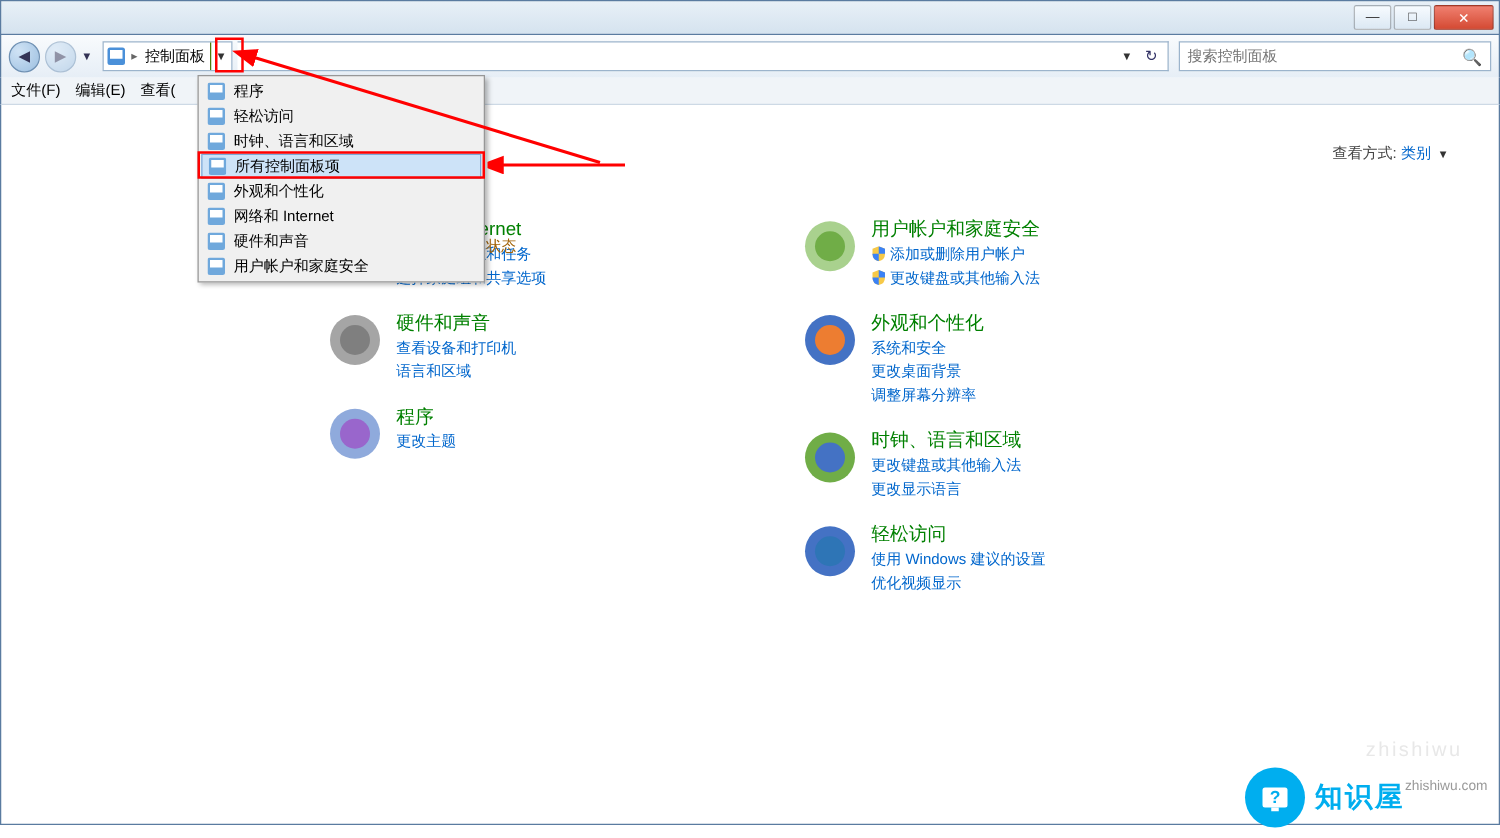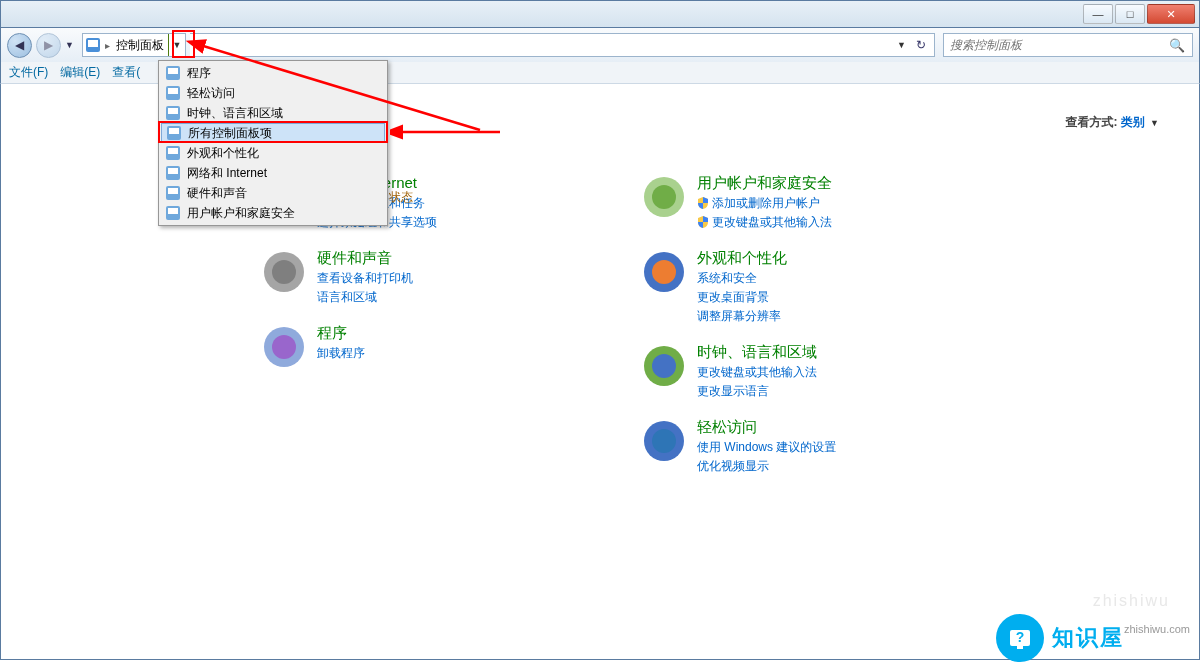--- a/index.html
+++ b/index.html
@@ -13,29 +13,29 @@
 
 .navbar { height: 34px; background: linear-gradient(#f9fbfd,#e6eef6); border-left:1px solid #5a7ba0; border-right:1px solid #5a7ba0; display:flex; align-items:center; padding:0 6px; gap:4px; position:relative; z-index:50; }
 .navbtn { width:25px; height:25px; border-radius:50%; background: radial-gradient(circle at 30% 30%, #d0e3f5, #9cbfe0); border:1px solid #6e90b3; display:flex; align-items:center; justify-content:center; color:#335; font-size:12px; }
 .addrwrap { flex: 0 1 auto; display:flex; align-items:center; border:1px solid #9cb4cc; background:#fff; height:24px; margin-left:4px; }
 .addricon { width:20px; height:22px; display:flex; align-items:center; justify-content:center; font-size:12px; }
 .addrtext { padding:0 4px; font-size:12px; border-right:1px solid #4d7c0f; height:100%; display:flex; align-items:center; }
 .dropdown-toggle { width:16px; height:22px; display:flex; align-items:center; justify-content:center; font-size:9px; color:#333; }
 .addrspacer { flex:1; height:24px; border:1px solid #9cb4cc; border-left:none; background:#fff; display:flex; align-items:center; justify-content:flex-end; padding-right:4px; }
 .refresh { font-size:12px; color:#336; padding:0 4px; }
 .searchbox { width:250px; height:24px; border:1px solid #9cb4cc; background:#fff; display:flex; align-items:center; padding:0 6px; margin-left:4px; }
-.searchbox input { border:none; outline:none; flex:1; font-size:12px; color:#888; font-style:italic; }
+.searchbox input { border:none; outline:none; flex:1; font-size:12px; color:#888; }
 .searchicon { color:#336; font-size:13px; }
 
 
-.menubar { height: 22px; background:#f0f4f8; border-left:1px solid #5a7ba0; border-right:1px solid #5a7ba0; border-bottom:1px solid #cdd9e5; display:flex; align-items:center; padding:0 8px; gap:12px; font-size:12px; color:#0369a1; }
+.menubar { height: 22px; background:#f0f4f8; border-left:1px solid #5a7ba0; border-right:1px solid #5a7ba0; border-bottom:1px solid #cdd9e5; display:flex; align-items:center; padding:0 8px; gap:12px; font-size:12px; color:#000000; }
 
 
 .content { position:absolute; top:84px; left:0; right:0; bottom:10px; border:1px solid #5a7ba0; border-top:none; background:#fff; padding:20px 40px; }
-.viewmode { position:absolute; top:30px; right:40px; font-size:12px;font-weight:bold; }
+.viewmode { position:absolute; top:30px; right:40px; font-size:12px; }
 .viewmode .lbl{ color:#444; }
 .viewmode .val{ color:#0066cc; }
 .viewmode .arr{ font-size:9px; color:#333; margin-left:2px; }
 
 .cats { display:flex; gap:60px; margin-top:70px; margin-left:220px; }
 .col { display:flex; flex-direction:column; gap:18px; width:320px; }
 .cat { display:flex; gap:10px; }
 .caticon { width:46px; height:46px; flex-shrink:0; }
 .catbody { display:flex; flex-direction:column; gap:1px; }
 .cattitle { color:#008000; font-size:15px; font-weight:normal; }
@@ -150,21 +150,21 @@
         <div class="cat">
           <div class="caticon">
             <svg width="46" height="46">
               <circle cx="23" cy="23" r="20" fill="#8faadc"></circle>
               <circle cx="23" cy="23" r="12" fill="#9966cc"></circle>
             </svg>
           </div>
           <div class="catbody">
             <div class="cattitle">程序</div>
             <div class="catlink">
-              <span>卸载程序</span>
+              <span>更改主题</span>
             </div>
           </div>
         </div>
       </div>
     <div class="col" id="col-right">
         <div class="cat">
           <div class="caticon">
             <svg width="46" height="46">
               <circle cx="23" cy="23" r="20" fill="#a9d18e"></circle>
               <circle cx="23" cy="23" r="12" fill="#70ad47"></circle>

